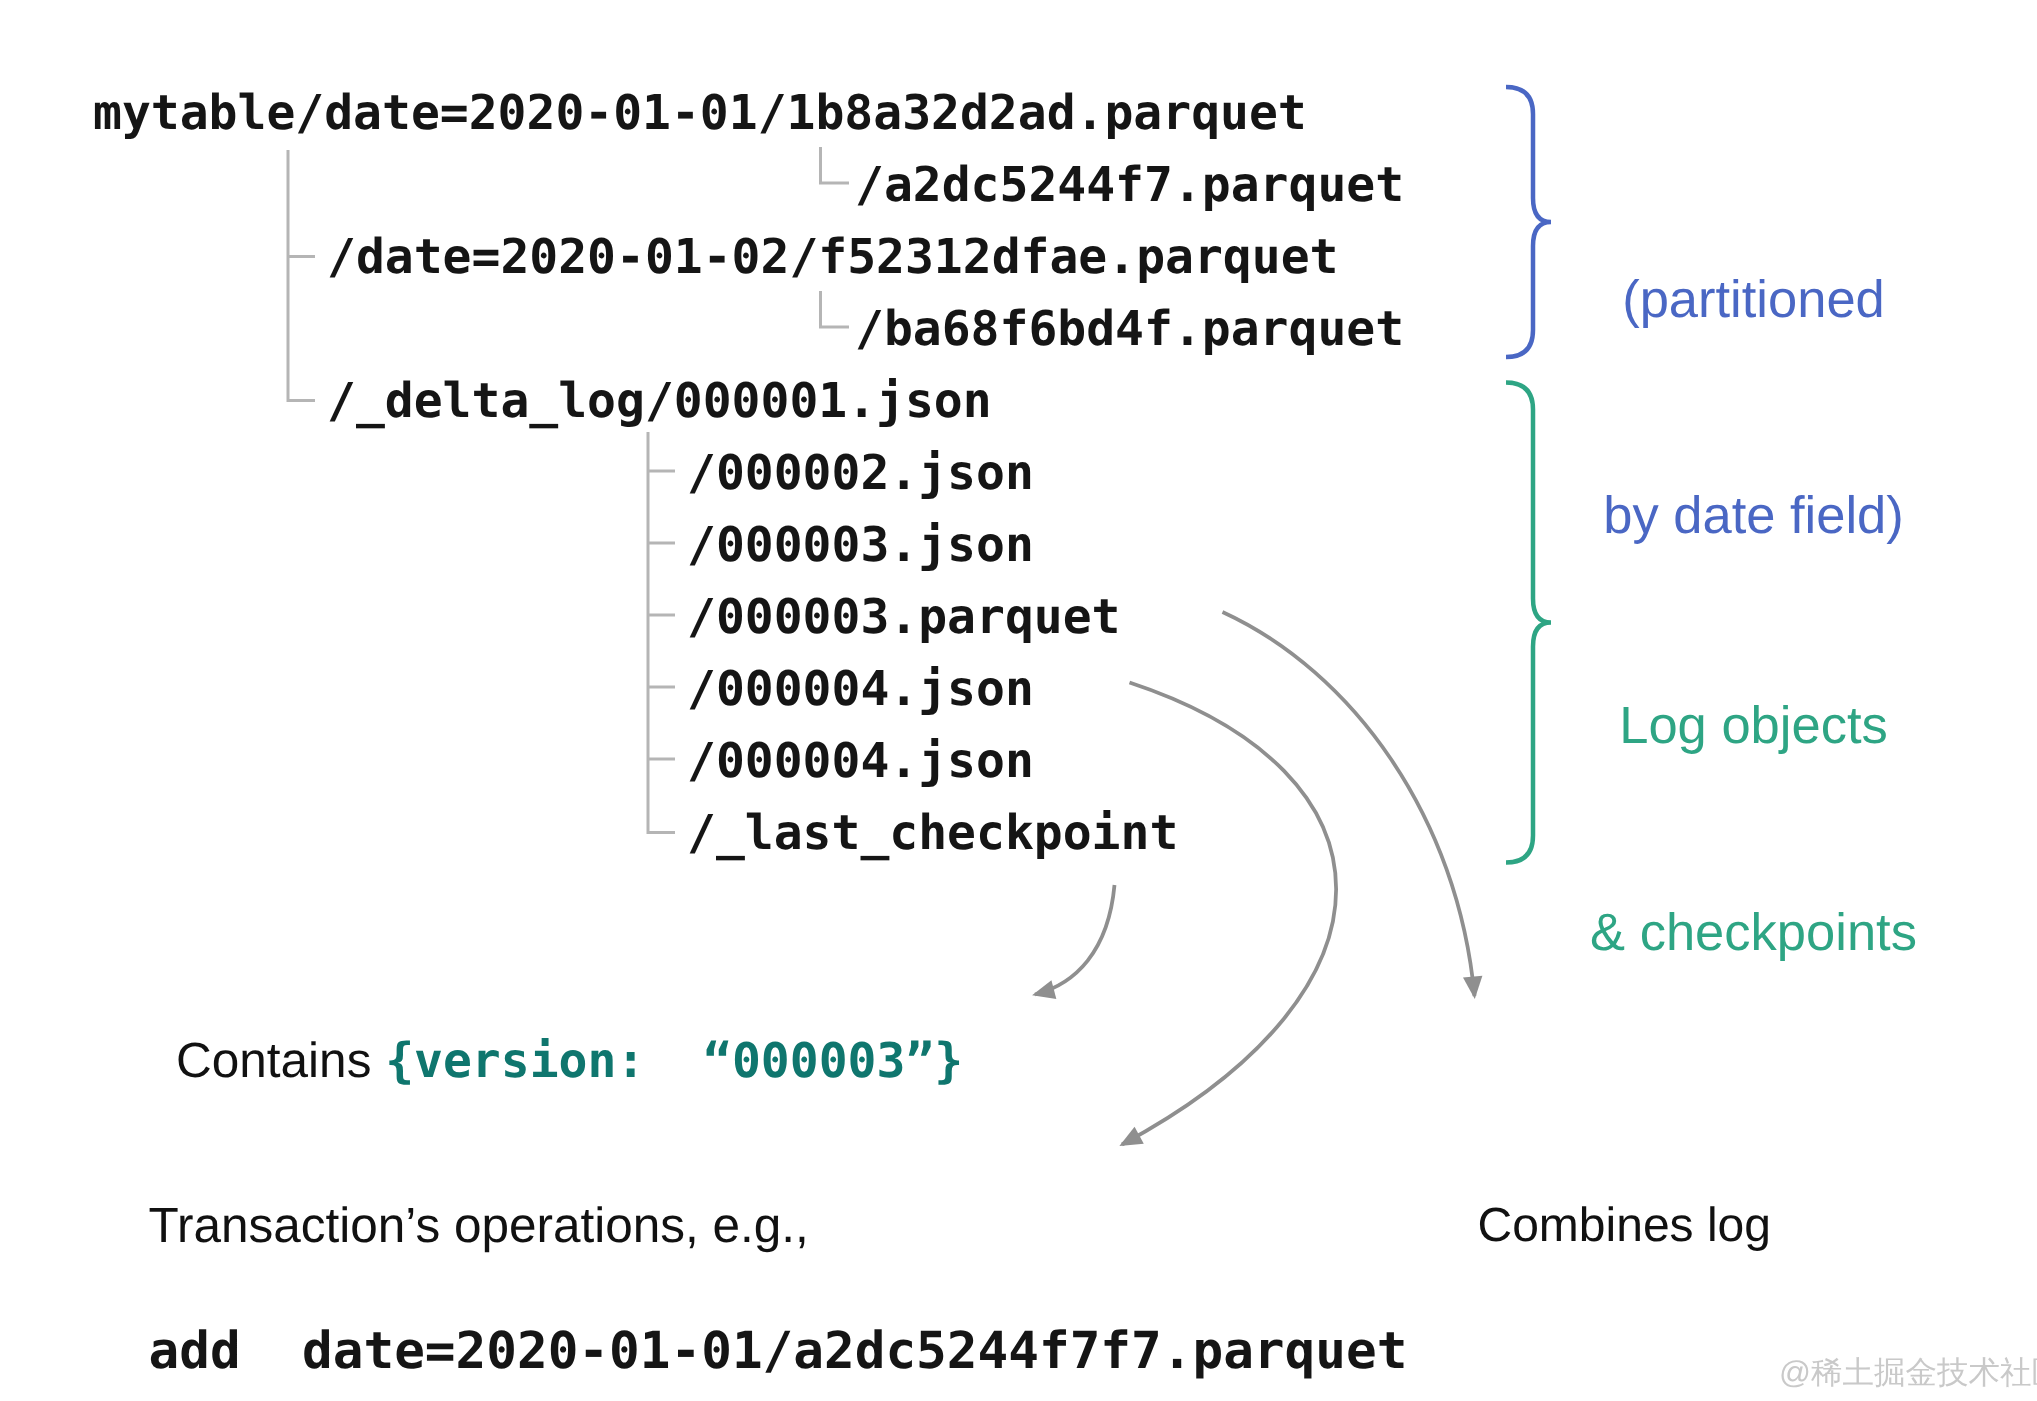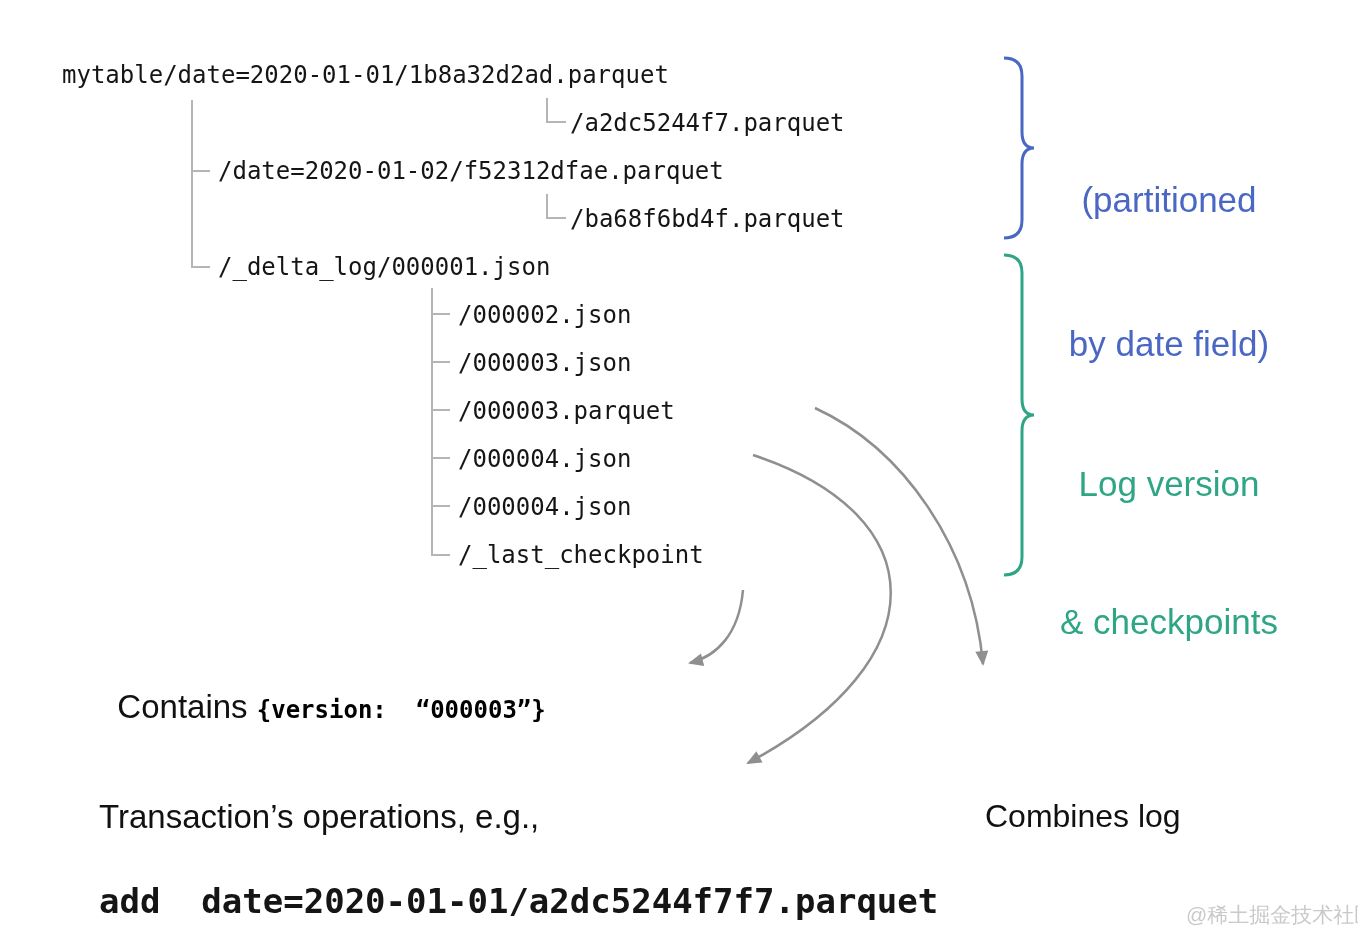--- a/index.html
+++ b/index.html
@@ -3,27 +3,27 @@
 <meta charset="utf-8">
 <style>
   html,body{margin:0;padding:0;}
   body{
     width:1358px;height:934px;position:relative;background:#ffffff;overflow:hidden;
     font-family:"Liberation Sans",sans-serif;color:#1a1a1a;
   }
   .abs{position:absolute;white-space:pre;}
   .mono{
     font-family:"DejaVu Sans Mono","Liberation Mono",monospace;
-    font-size:24px;line-height:44px;font-weight:normal;color:#151515;
+    font-size:32px;line-height:44px;font-weight:bold;color:#151515;
   }
   .tree-row{height:44px;}
   .sans-label{font-size:33px;line-height:40px;color:#111;}
   .contains-code{
     font-family:"DejaVu Sans Mono","Liberation Mono",monospace;
-    font-size:24px;font-weight:bold;color:#000000;
+    font-size:32px;font-weight:bold;color:#0f766e;
   }
   .add-line{
     font-family:"DejaVu Sans Mono","Liberation Mono",monospace;
     font-size:34px;line-height:45px;font-weight:bold;color:#151515;text-align:center;
   }
   .blue-label{
     color:#4a67c4;font-size:35px;line-height:48px;text-align:center;width:300px;
   }
   .green-label{
     color:#2ea584;font-size:35px;line-height:46px;text-align:center;width:300px;
@@ -77,21 +77,21 @@
 <div class="abs mono tree-row" style="left:458px;top:437px">/000004.json</div>
 <div class="abs mono tree-row" style="left:458px;top:485px">/000004.json</div>
 <div class="abs mono tree-row" style="left:458px;top:533px">/_last_checkpoint</div>
 
 <div class="abs blue-label" style="left:1019px;top:80px">
   <div>(partitioned</div>
   <div>by date field)</div>
 </div>
 
 <div class="abs green-label" style="left:1019px;top:369px">
-  <div>Log version</div>
+  <div>Log objects</div>
   <div>&amp; checkpoints</div>
 </div>
 
 <div class="abs sans-label" style="left:99px;top:647px">
   <span>Contains </span><span class="contains-code">{version:  “000003”}</span>
 </div>
 
 <div class="abs combines-label" style="left:985px;top:699px">
   <div>Combines log</div>
   

